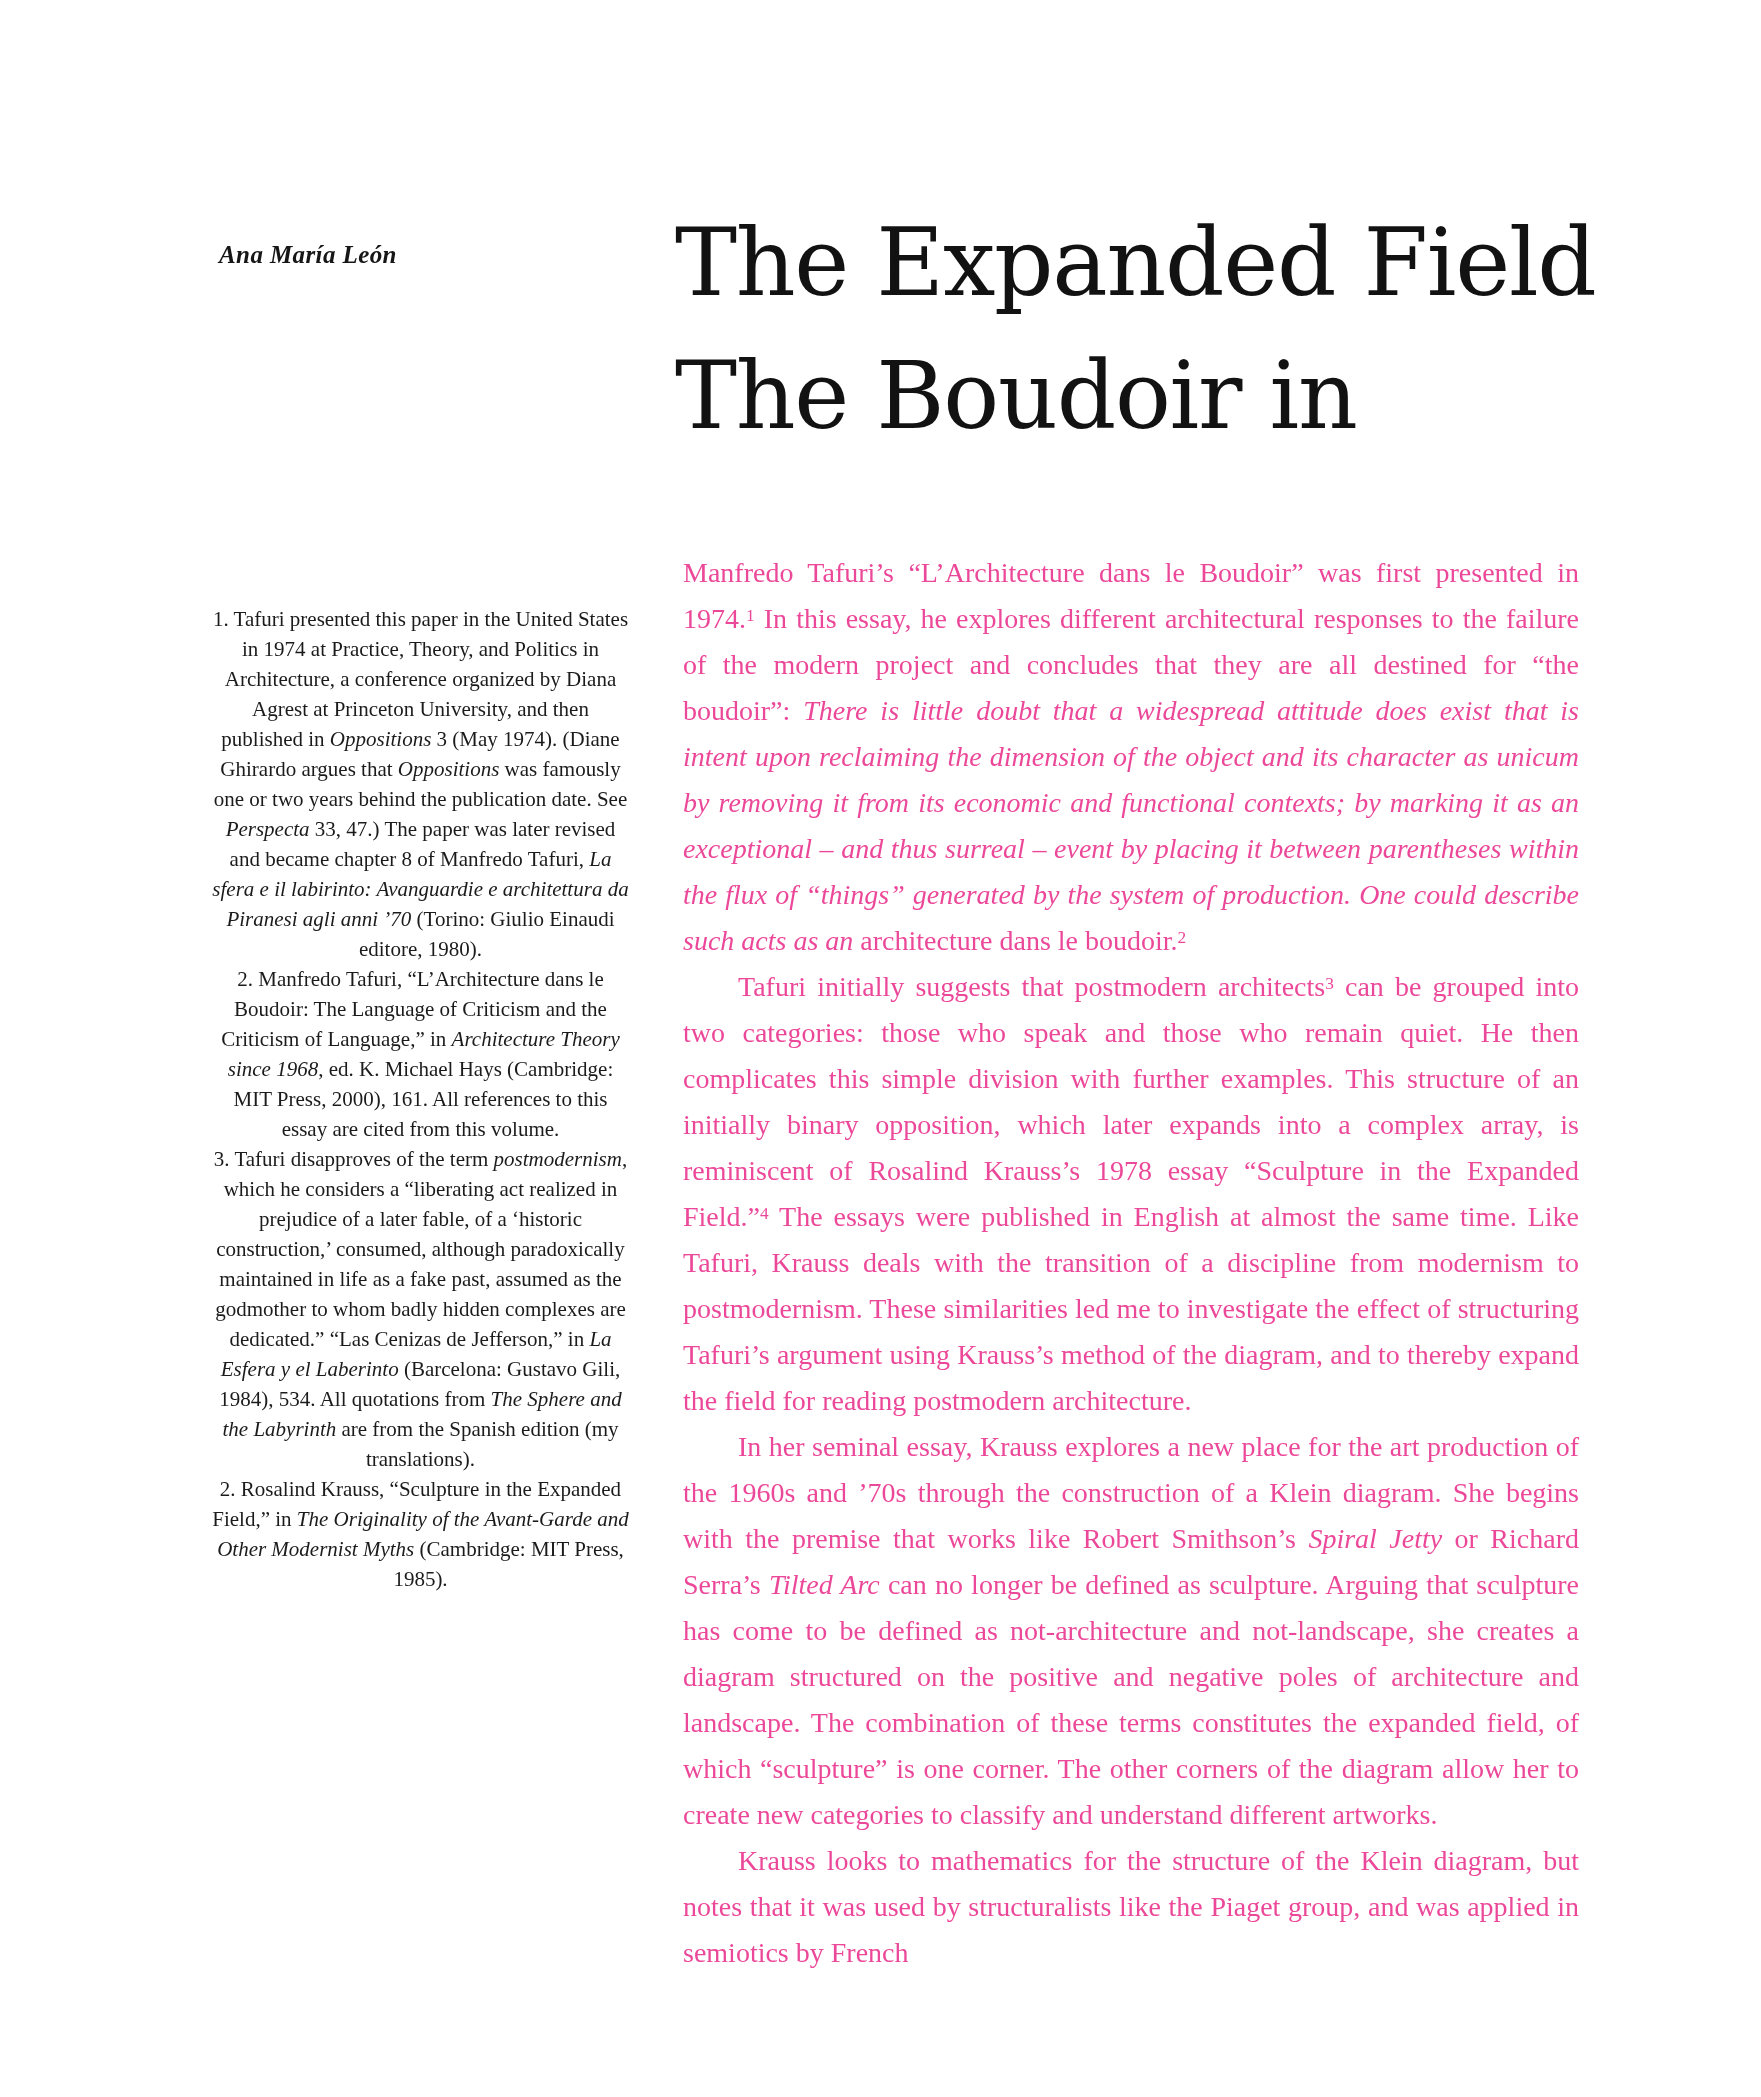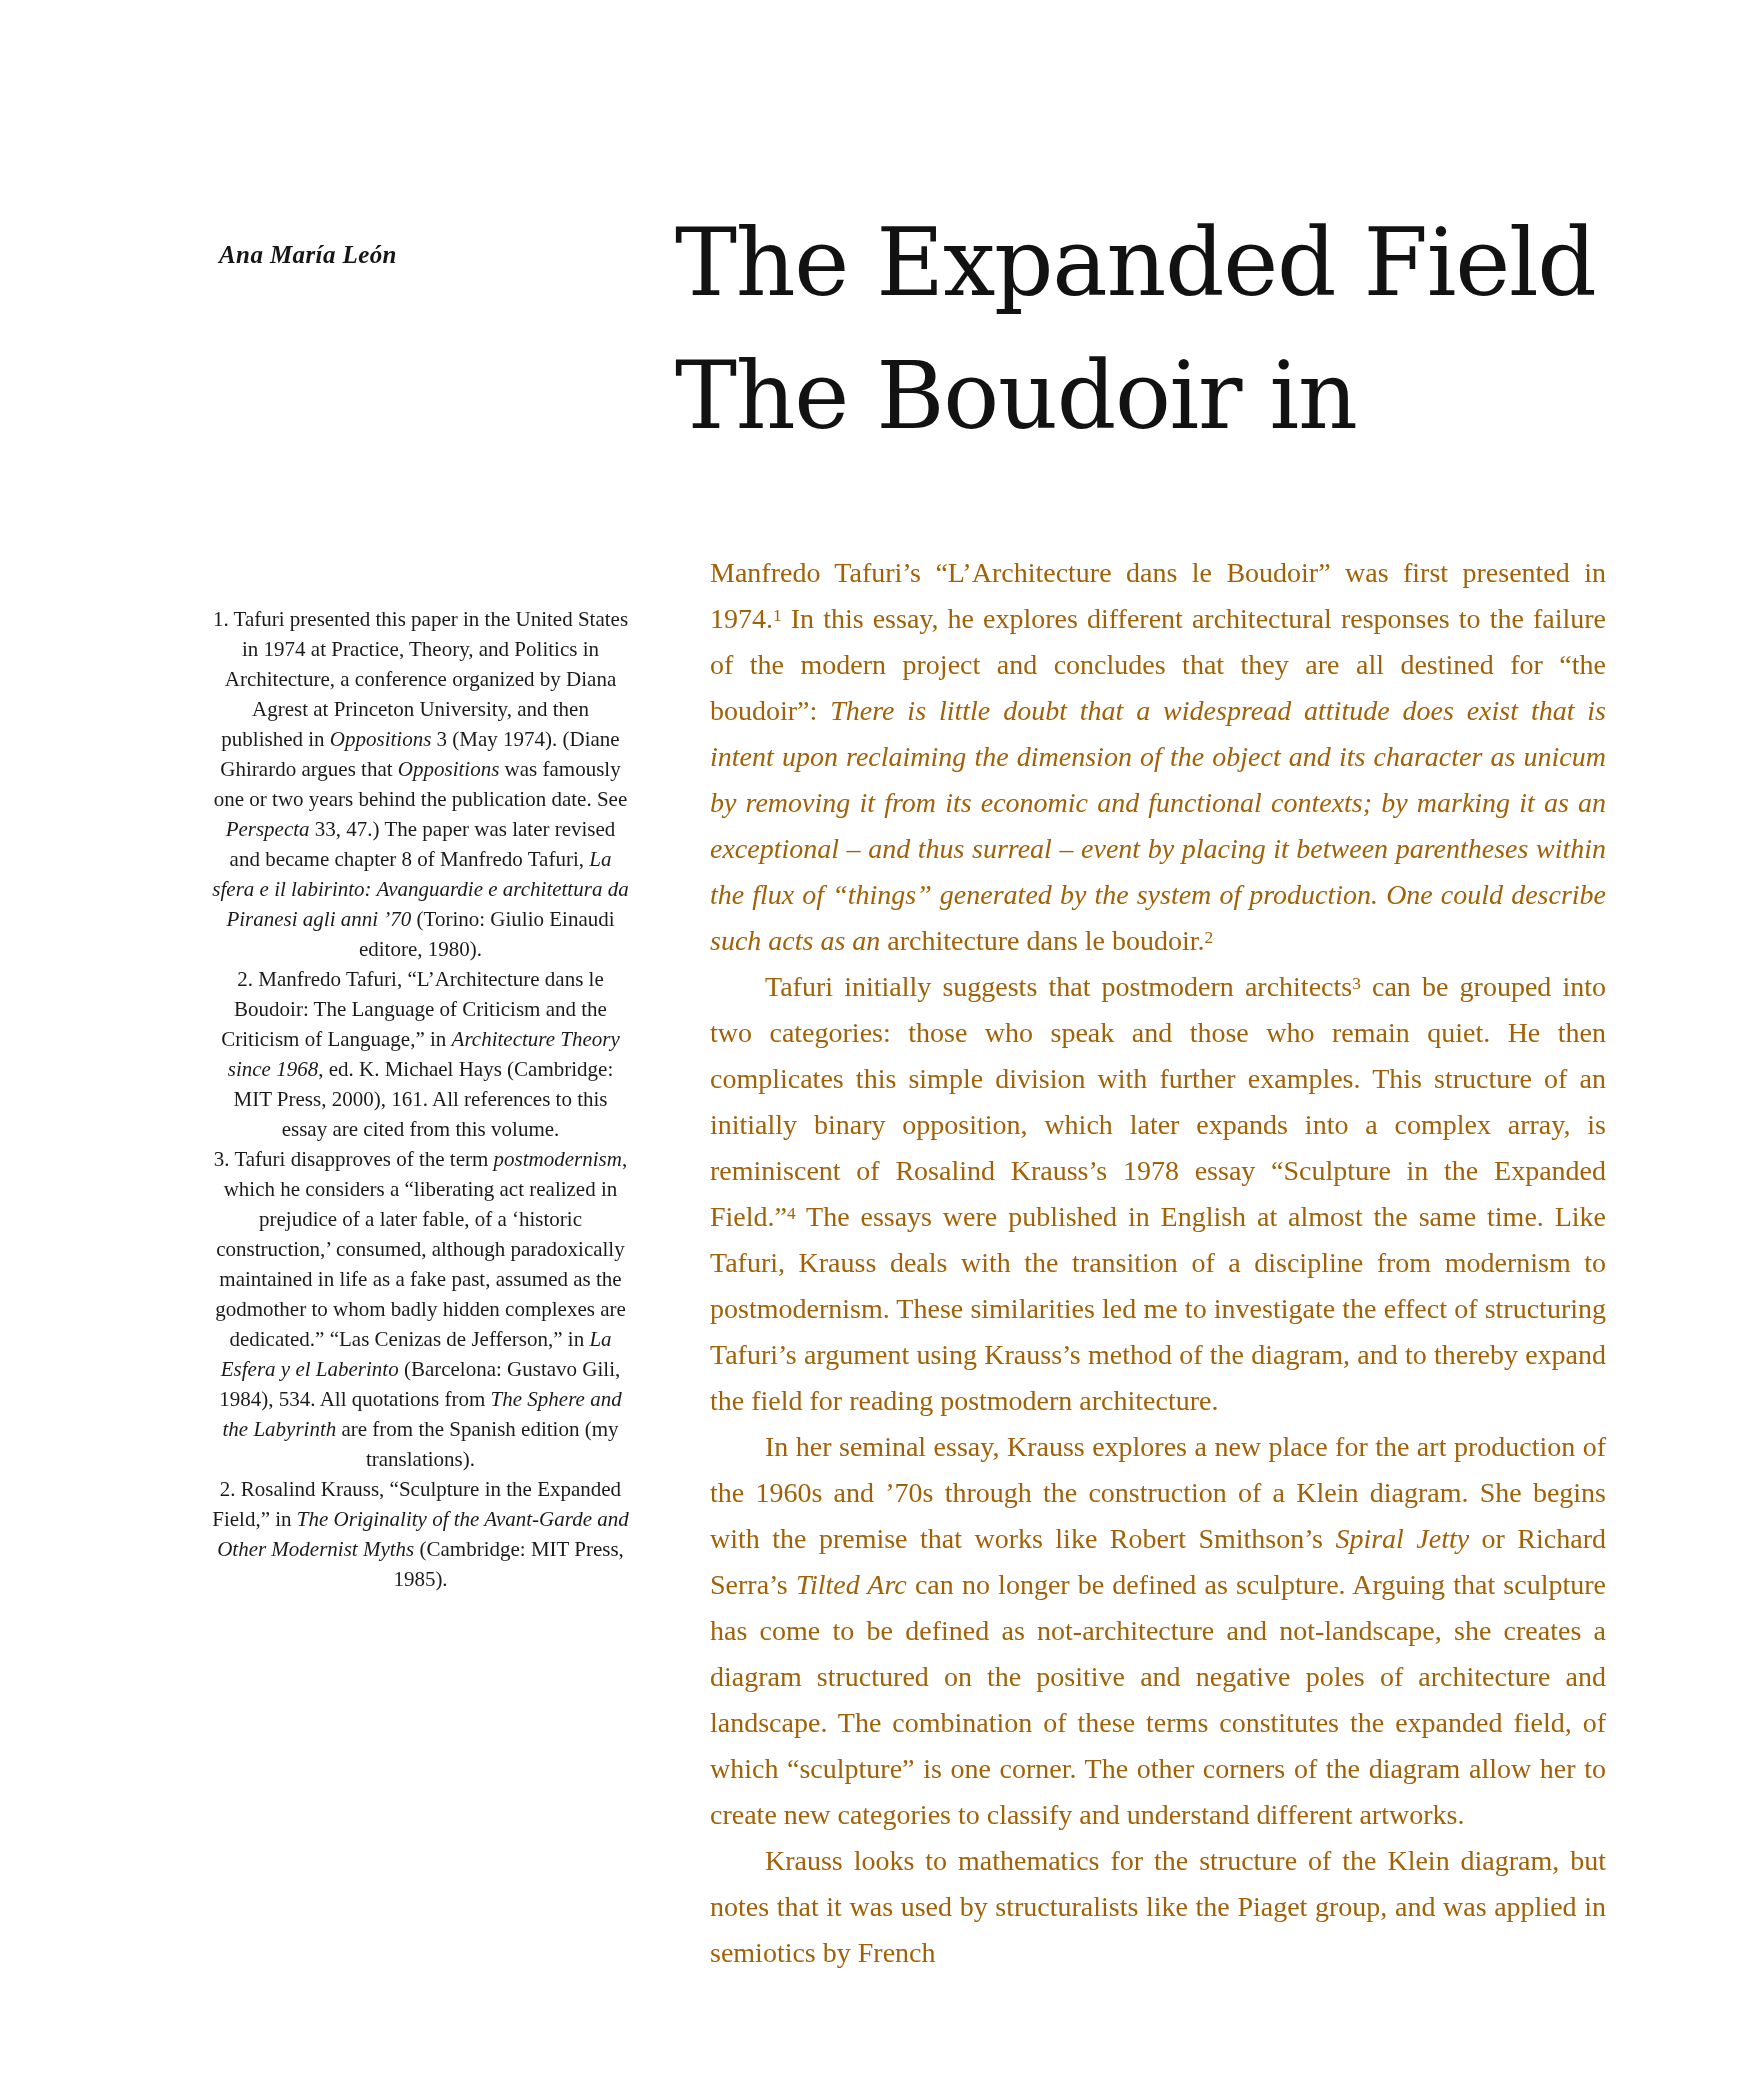--- a/index.html
+++ b/index.html
@@ -48,22 +48,21 @@
   }
   .footnote { margin: 0; text-align: center; }
   .body-col {
     position: absolute;
     left: 683px;
     top: 550px;
     width: 896px;
     font-size: 28px;
     line-height: 46px;
     text-align: justify;
-    color: #a16207;
-    margin-left: 27px;
+    color: #ec4899;
   }
   .para { margin: 0; }
   .para.indent { text-indent: 55px; }
   .i { font-style: italic; }
   .sup { font-size: 0.62em; vertical-align: 0.38em; line-height: 0; }
 </style>
 </head>
 <body>
 
 <div class="page">

